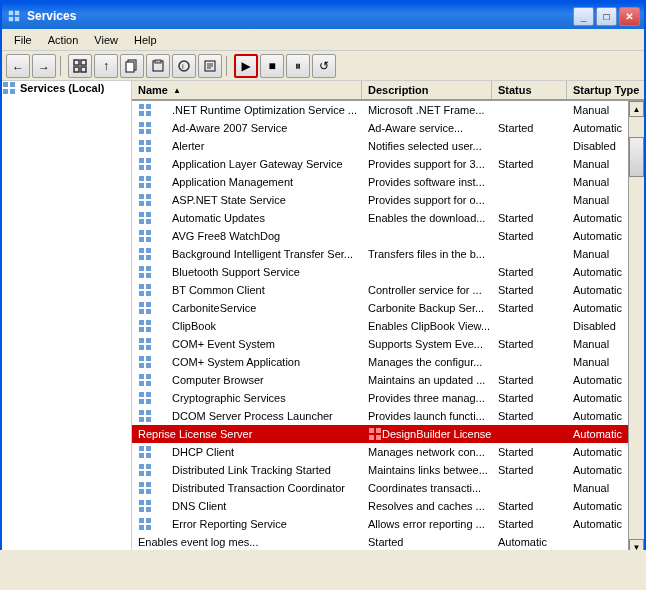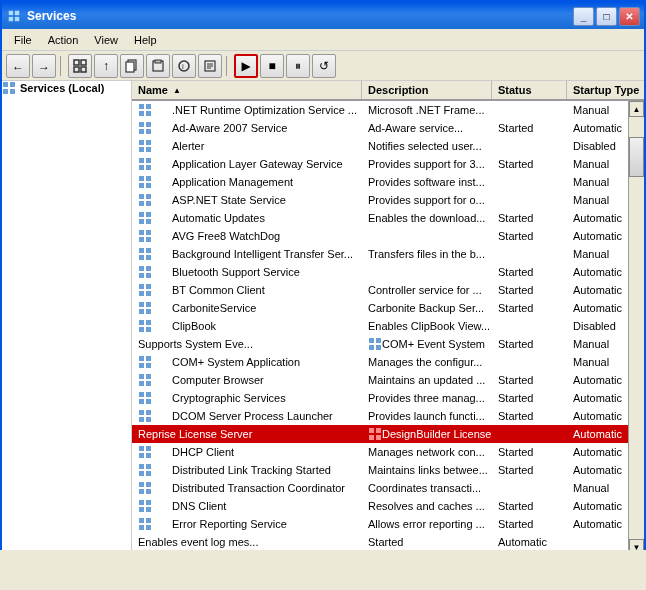--- a/index.html
+++ b/index.html
@@ -537,32 +537,32 @@
     <rect x="8" y="8" width="5" height="5" fill="#6a9fd8"></rect>
   </svg>
                 </span>
       <span>ClipBook</span>
     </div>
     <div class="td">Enables ClipBook View...</div>
     <div class="td"></div>
     <div class="td">Disabled</div>
   </div>
             <div class="table-row">
+    <div class="td">
+      <span class="service-icon">
+                  <svg width="14" height="14" viewBox="0 0 14 14">
+    <rect x="1" y="1" width="5" height="5" fill="#6a9fd8"></rect>
+    <rect x="8" y="1" width="5" height="5" fill="#6a9fd8"></rect>
+    <rect x="1" y="8" width="5" height="5" fill="#6a9fd8"></rect>
+    <rect x="8" y="8" width="5" height="5" fill="#6a9fd8"></rect>
+  </svg>
+                </span>
+      <span>COM+ Event System</span>
+    </div>
     <div class="td">Supports System Eve...</div>
-    <div class="td">
-      <span class="service-icon">
-                  <svg width="14" height="14" viewBox="0 0 14 14">
-    <rect x="1" y="1" width="5" height="5" fill="#6a9fd8"></rect>
-    <rect x="8" y="1" width="5" height="5" fill="#6a9fd8"></rect>
-    <rect x="1" y="8" width="5" height="5" fill="#6a9fd8"></rect>
-    <rect x="8" y="8" width="5" height="5" fill="#6a9fd8"></rect>
-  </svg>
-                </span>
-      <span>COM+ Event System</span>
-    </div>
     <div class="td">Started</div>
     <div class="td">Manual</div>
   </div>
             <div class="table-row">
     <div class="td">
       <span class="service-icon">
                   <svg width="14" height="14" viewBox="0 0 14 14">
     <rect x="1" y="1" width="5" height="5" fill="#6a9fd8"></rect>
     <rect x="8" y="1" width="5" height="5" fill="#6a9fd8"></rect>
     <rect x="1" y="8" width="5" height="5" fill="#6a9fd8"></rect>

